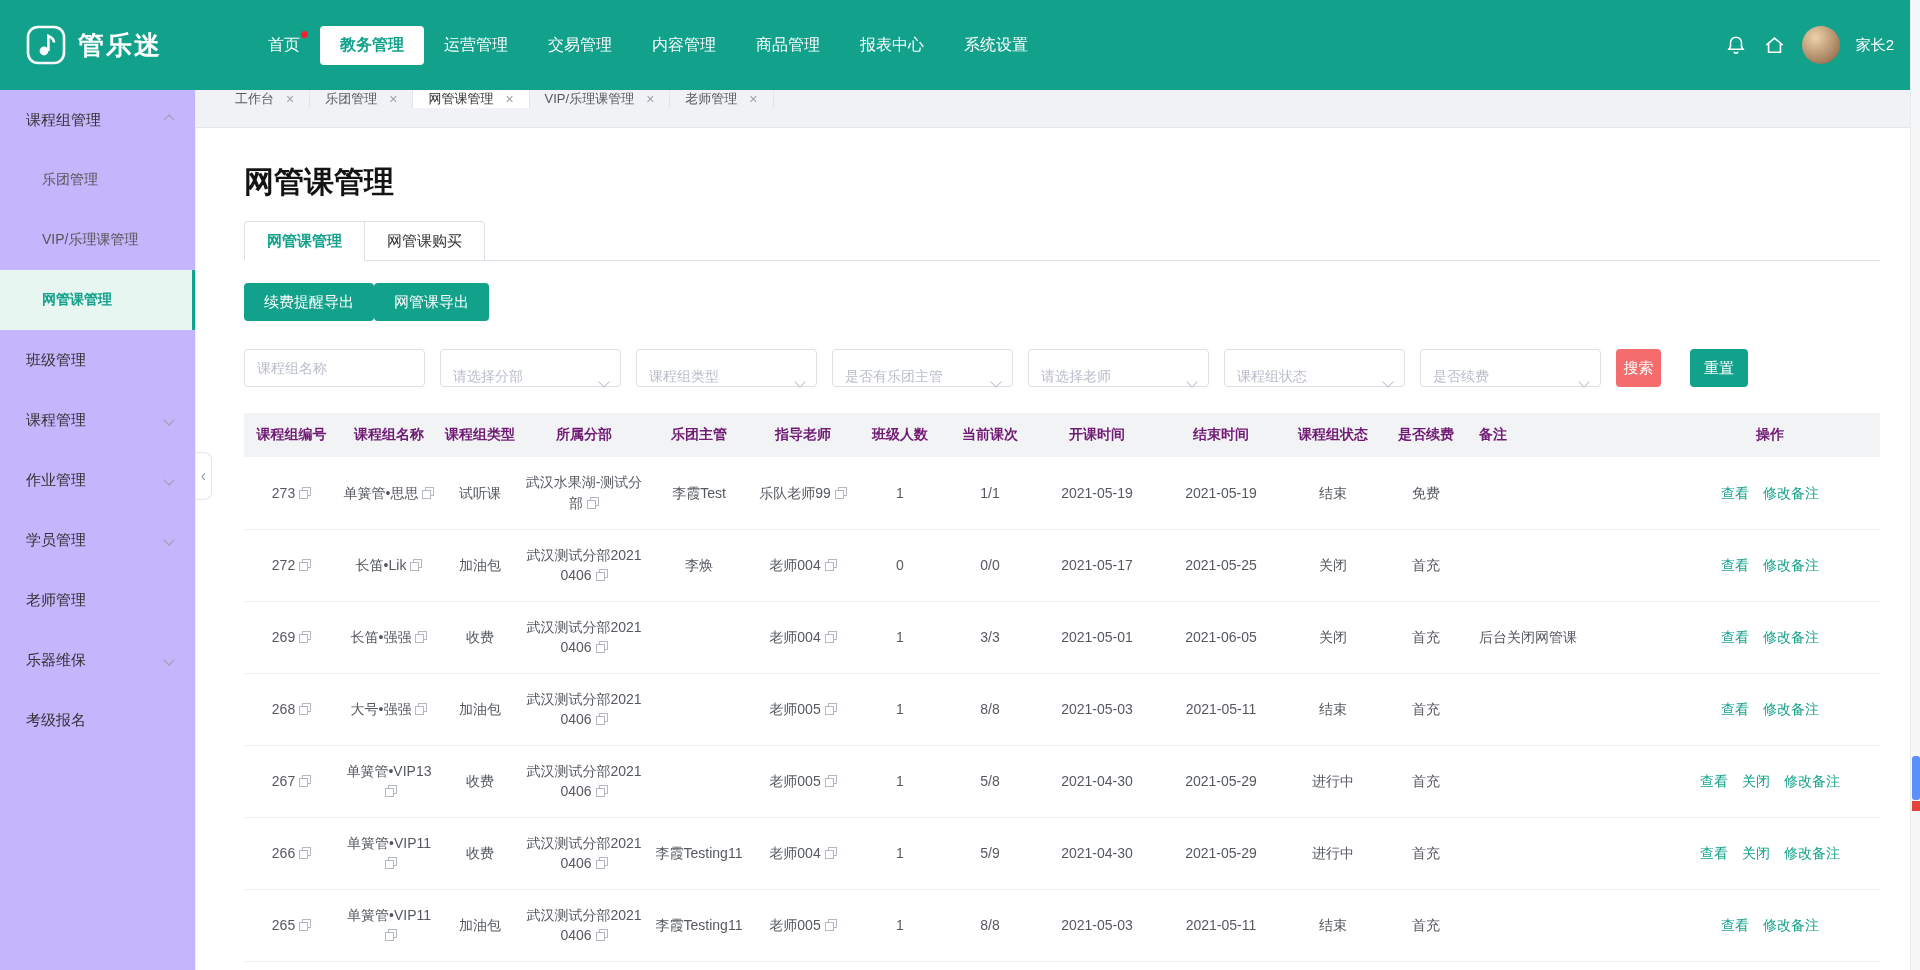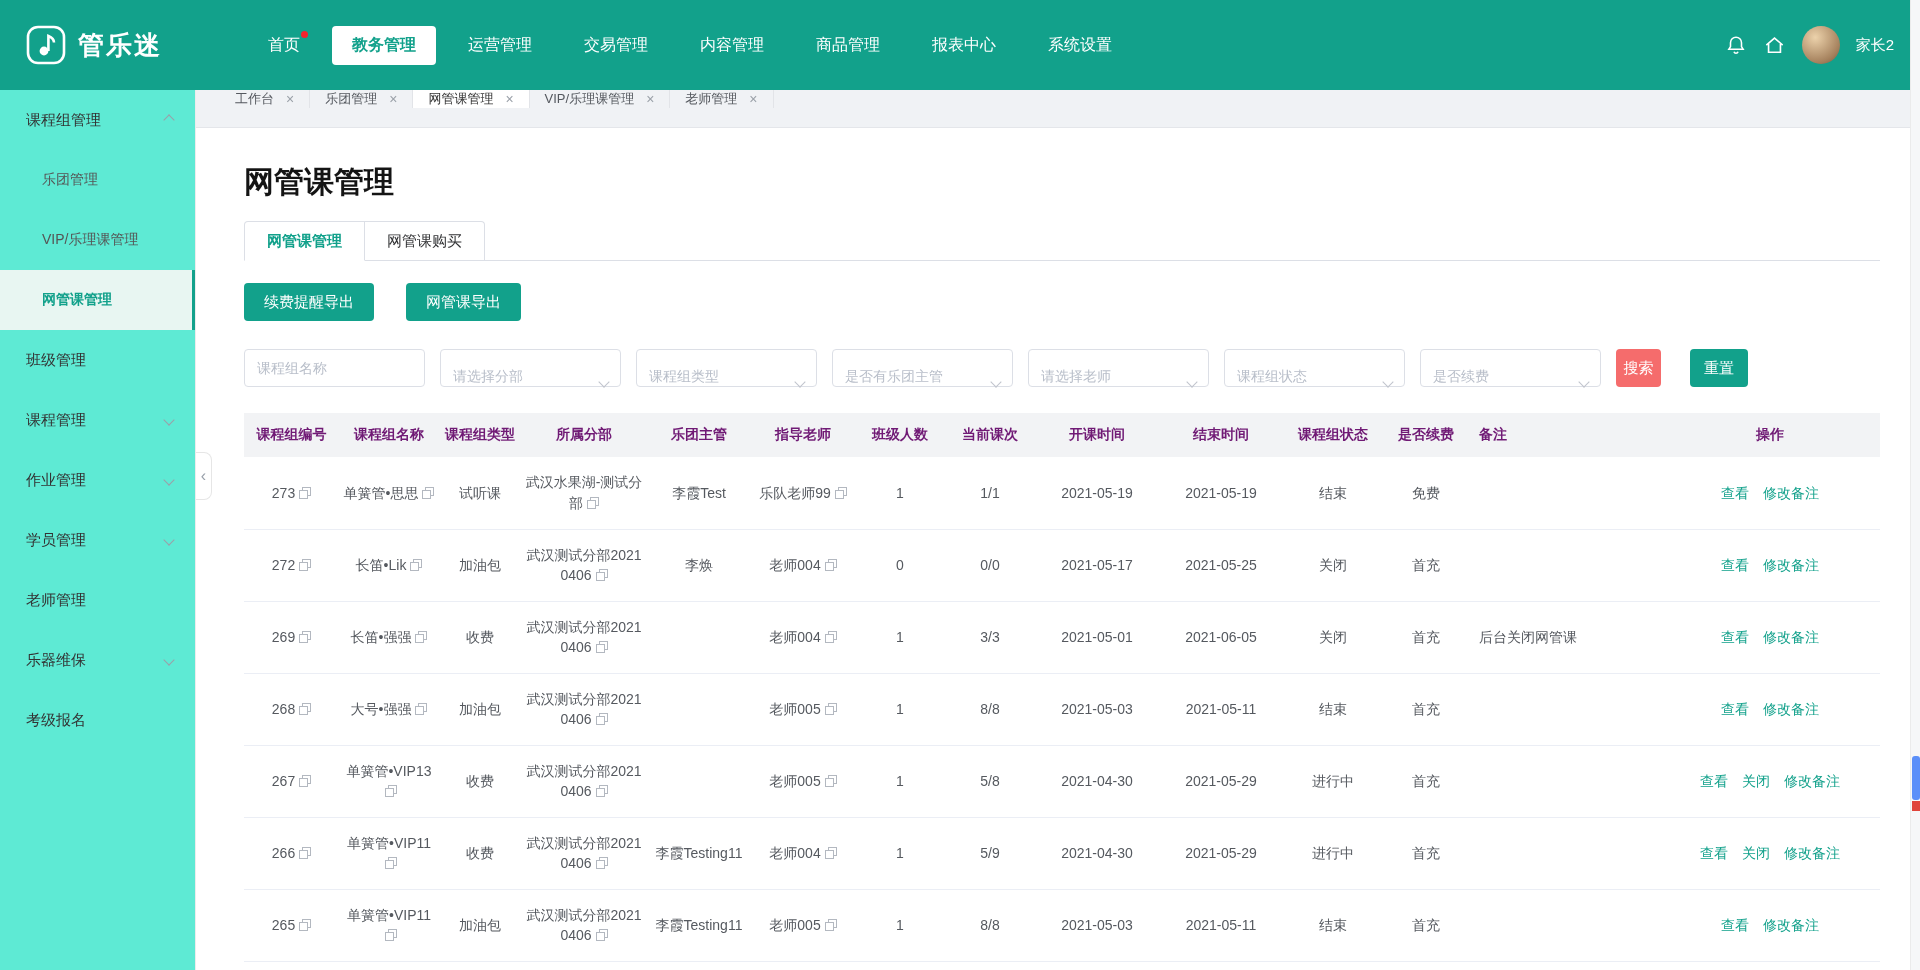--- a/index.html
+++ b/index.html
@@ -4,52 +4,52 @@
 <style>
 :root{--accent:#12a18b;--danger:#f56c6c;--active-bg:#e8f6f2;--badge:#f5222d}
 *{margin:0;padding:0;box-sizing:border-box}
 html,body{width:1920px;height:970px;overflow:hidden}
 body{font-family:"Liberation Sans","DejaVu Sans",sans-serif;background:#f0f2f5;color:#333;font-size:14px}
 .app{position:relative;width:1920px;height:970px}
 
 .topbar{height:90px;background:var(--accent);display:flex;align-items:center;padding:0 26px}
 .brand{display:flex;align-items:center;gap:12px;cursor:pointer;flex:none}
 .brand-name{color:#fff;font-size:26px;font-weight:bold;letter-spacing:2px}
-.topnav{display:flex;align-items:center;gap:12px;margin-left:86px;min-width:0}
+.topnav{display:flex;align-items:center;gap:0;margin-left:86px;min-width:0}
 .nav-item{position:relative;color:#fff;font-size:16px;padding:9px 20px;border-radius:4px;cursor:pointer;white-space:nowrap}
 .nav-item.active{background:#fff;color:var(--accent);font-weight:bold}
 .nav-dot{position:absolute;top:5px;right:12px;width:7px;height:7px;border-radius:50%;background:var(--badge)}
 .top-right{margin-left:auto;display:flex;align-items:center;gap:16px;flex:none}
 .icon-btn{display:flex;align-items:center;cursor:pointer}
 .avatar{width:38px;height:38px;border-radius:50%;background:radial-gradient(circle at 35% 30%,#ecd2ab,#a4805c 70%,#6e5238);cursor:pointer}
 .username{color:#fff;font-size:15px;cursor:pointer}
 
 .page-body{display:flex;height:880px}
-.sidebar{width:196px;background:#5eead4;border-right:1px solid #ececec;flex:none}
+.sidebar{width:196px;background:#c4b5fd;border-right:1px solid #ececec;flex:none}
 .side-item{height:60px;display:flex;align-items:center;justify-content:space-between;padding:0 22px 0 26px;font-size:15px;color:#333;cursor:pointer}
 .side-item.child{padding-left:42px;color:#555;font-size:14px}
 .side-item.active{background:var(--active-bg);color:var(--accent);border-right:3px solid var(--accent);font-weight:bold}
 .chev{display:inline-block;width:8px;height:8px;border-right:1.5px solid #9aa0a8;border-bottom:1.5px solid #9aa0a8;flex:none}
 .chev.down{transform:rotate(45deg)}
 .chev.up{transform:rotate(-135deg)}
 .collapse-handle{position:absolute;left:196px;top:452px;width:16px;height:48px;background:#fff;border:1px solid #e6e6e6;border-left:none;border-radius:0 8px 8px 0;display:flex;align-items:center;justify-content:center;color:#98a0aa;font-size:16px;cursor:pointer;z-index:5}
 
 .main{flex:1;display:flex;flex-direction:column;min-width:0}
 .tabbar{height:38px;background:#f0f2f5;border-bottom:1px solid #e4e6ea;display:flex;align-items:flex-start;padding-left:24px;flex:none}
 .otab{display:flex;align-items:center;gap:12px;padding:0 15px;font-size:13px;color:#55595f;border-right:1px solid #e2e4e8;cursor:pointer;white-space:nowrap}
 .otab.active{background:#fff;color:#333}
 .tab-close{color:#9aa0a8;font-size:14px;cursor:pointer}
 .content{flex:1;background:#fff;padding:34px 40px 0 48px;overflow:hidden}
 .page-title{font-size:30px;font-weight:bold;color:#141414;margin-bottom:18px}
 .ctabs{display:flex;border-bottom:1px solid #dcdfe6;margin-bottom:22px}
 .ctab{height:40px;display:flex;align-items:center;padding:0 22px;border:1px solid #dcdfe6;border-bottom:none;margin-bottom:-1px;font-size:15px;color:#303133;cursor:pointer;background:transparent}
 .ctab:first-child{border-radius:4px 0 0 0}
 .ctab + .ctab{border-left:none;border-radius:0 4px 0 0}
 .ctab.active{color:var(--accent);font-weight:bold;background:#fff;border-bottom:1px solid #fff}
-.exports{display:flex;gap:32px;margin-bottom:28px}
+.exports{display:flex;gap:0;margin-bottom:28px}
 .btn{height:38px;border:none;border-radius:4px;font-size:15px;cursor:pointer;padding:0 20px;font-family:inherit;color:#fff}
 .btn.teal{background:var(--accent)}
 .btn.pink{background:var(--danger)}
 .filters{display:flex;align-items:center;gap:15px;margin-bottom:26px}
 .f-input,.f-select{width:181px;height:38px;border:1px solid #dcdfe6;border-radius:4px;padding:0 12px;font-size:14px;background:#fff;flex:none}
 .f-input{color:#5a5e66;font-family:inherit;outline:none}
 .f-input::placeholder{color:#b8bec9}
 .f-select{display:flex;align-items:flex-end;justify-content:space-between;cursor:pointer}
 .f-select .ph{color:#b8bec9;overflow:hidden;white-space:nowrap}
 .f-select .chev{border-color:#c0c4cc;margin-top:-3px}

